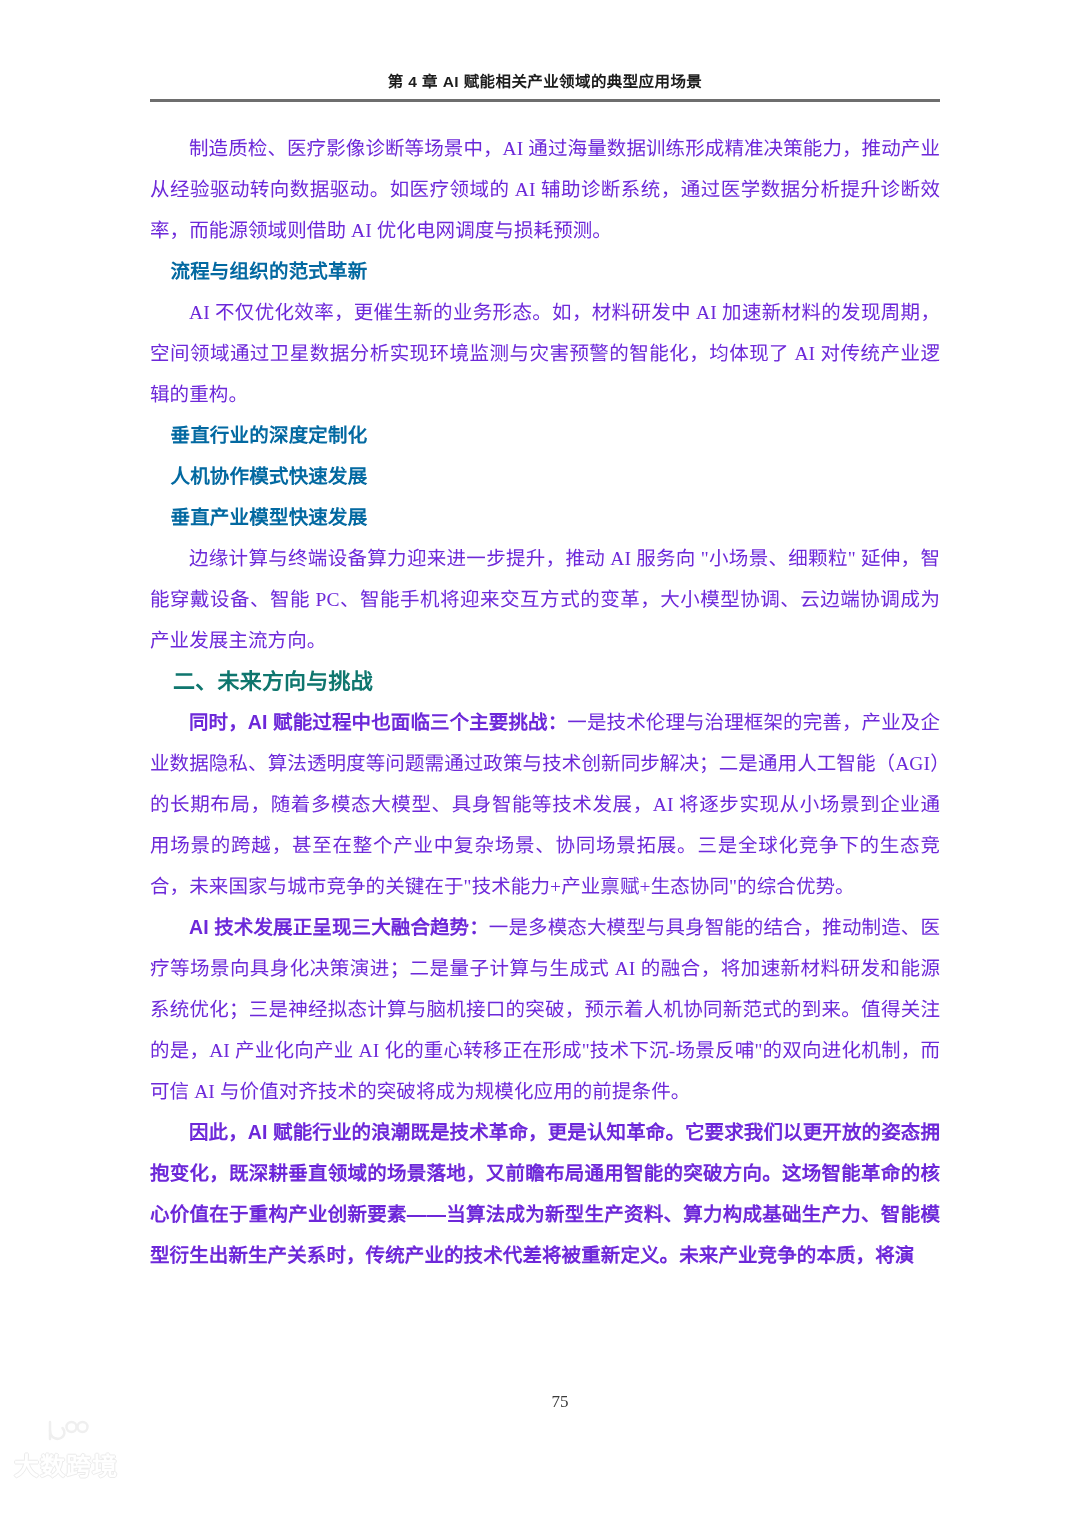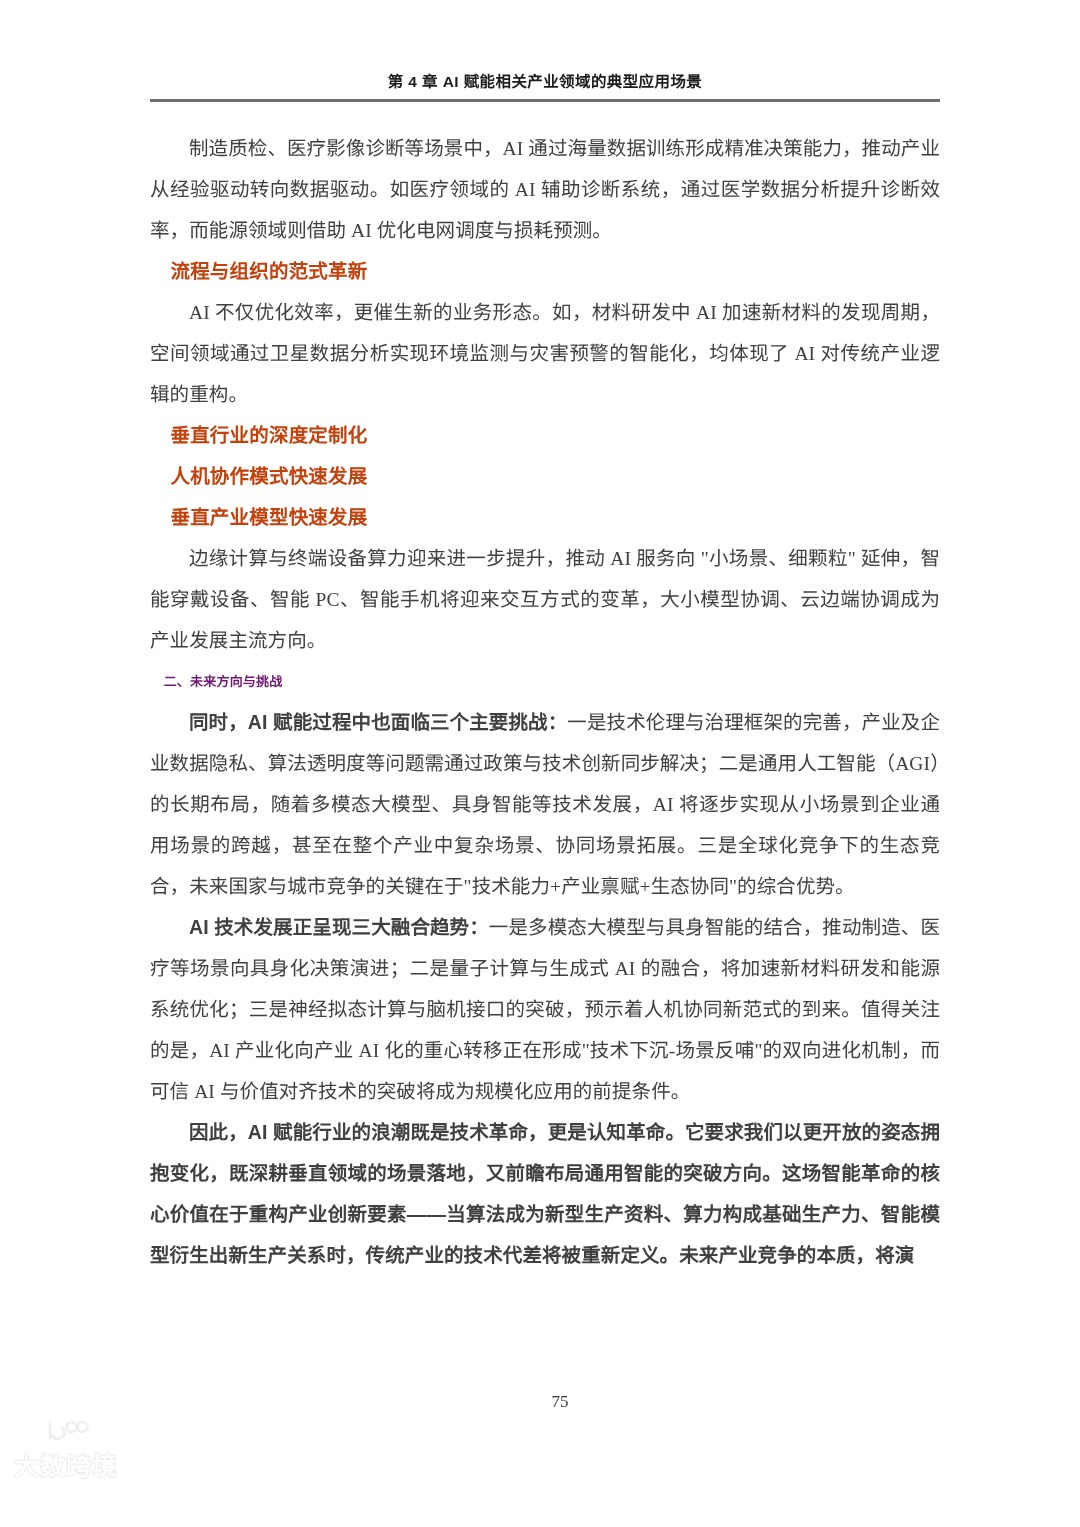--- a/index.html
+++ b/index.html
@@ -56,44 +56,44 @@
   }
 
   p.para {
     margin: 0;
     font-size: 19.5px;
     line-height: 41px;
     text-align: justify;
     text-justify: inter-ideograph;
     text-indent: 2em;
     letter-spacing: 0.1px;
-    color: #404040;
+    color: #6d28d9;
     font-family: "Liberation Serif", "DejaVu Serif", serif;
   }
 
   h3.subhead {
     margin: 0;
     font-family: "Liberation Sans", "DejaVu Sans", sans-serif;
     font-weight: bold;
     font-size: 19.5px;
     line-height: 41px;
     text-indent: 1.05em;
     letter-spacing: 0.2px;
-    color: #c2410c;
+    color: #0369a1;
   }
 
   h2.secthead {
     margin: 0;
     font-family: "Liberation Sans", "DejaVu Sans", sans-serif;
     font-weight: bold;
-    font-size: 13px;
+    font-size: 22px;
     line-height: 41px;
     text-indent: 1.05em;
     letter-spacing: 0.2px;
-    color: #701a75;
+    color: #0f766e;
   }
 
   .b {
     font-family: "Liberation Sans", "DejaVu Sans", sans-serif;
     font-weight: bold;
   }
 
   p.allbold {
     font-family: "Liberation Sans", "DejaVu Sans", sans-serif;
     font-weight: bold;

